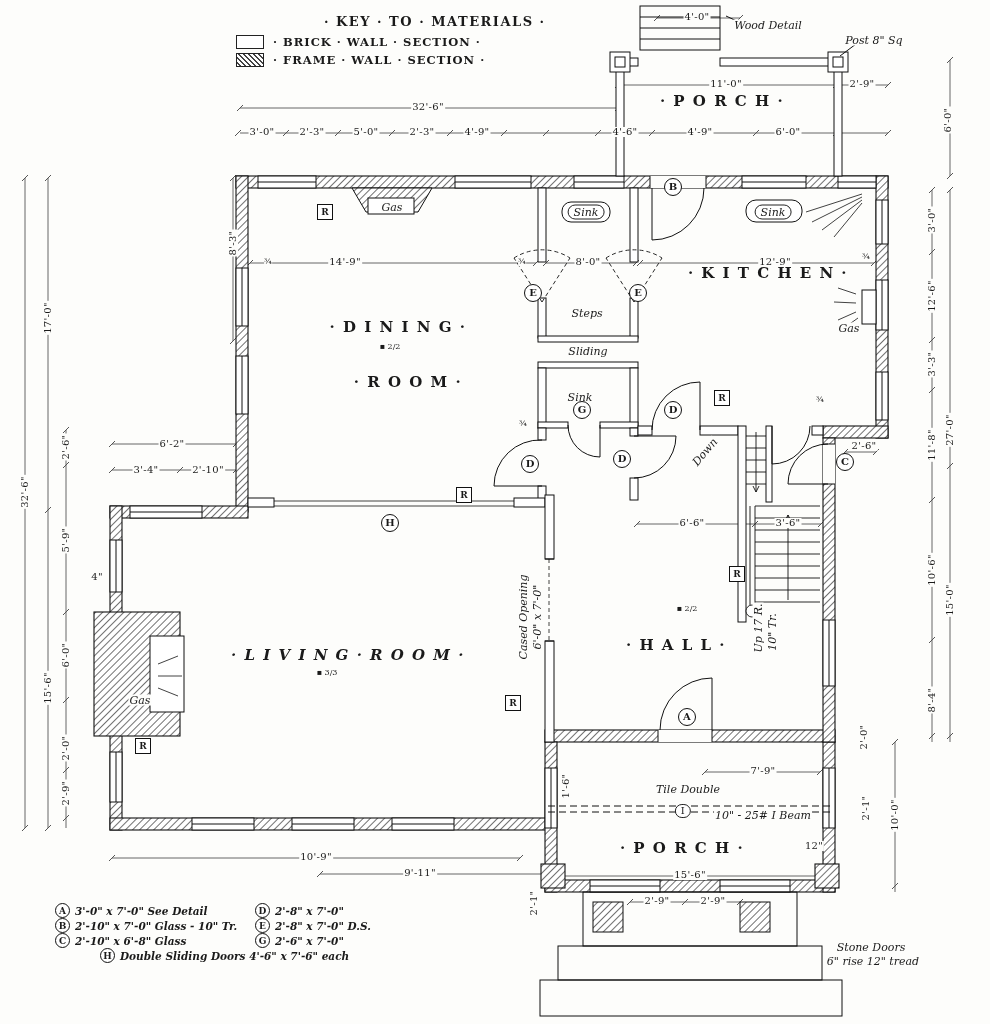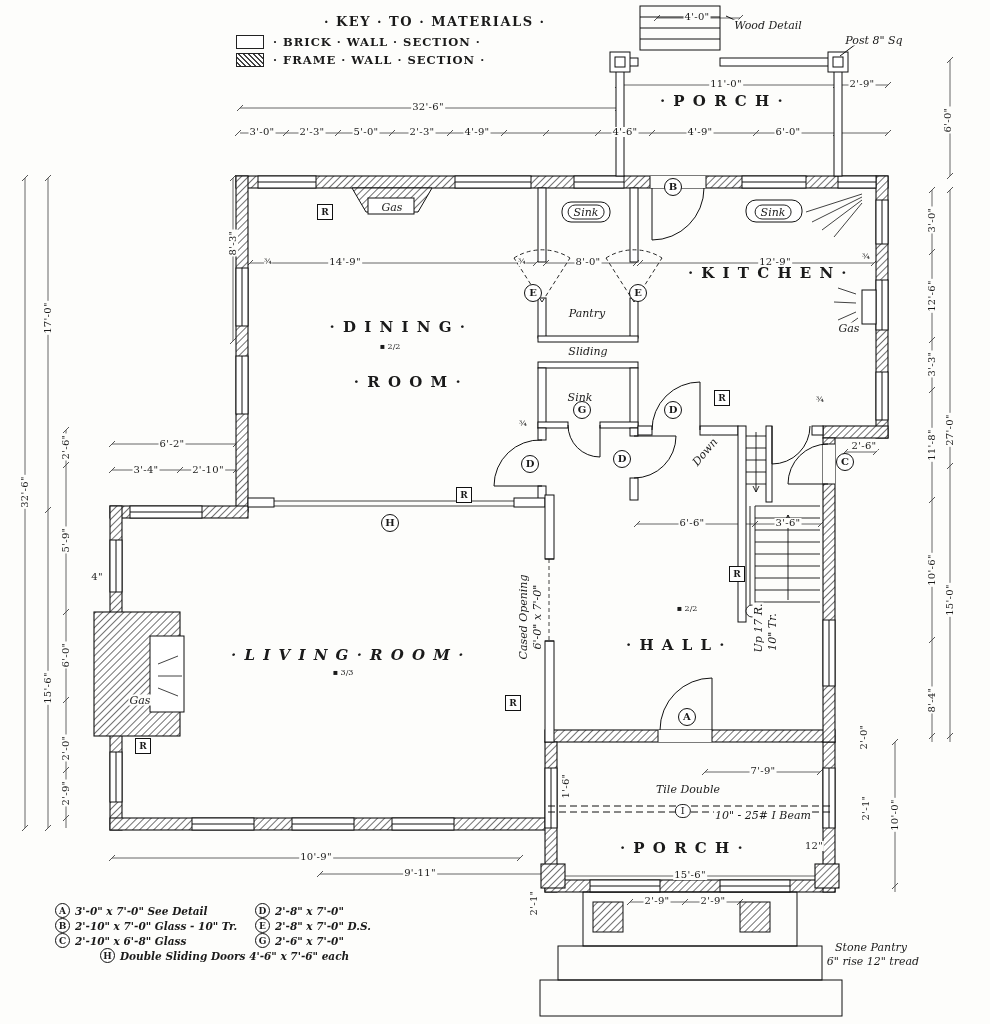--- a/index.html
+++ b/index.html
@@ -326,52 +326,52 @@
       <div class="lbl dim" style="left: 534px; top: 903px; transform: translate(-50%, -50%) rotate(-90deg);">2'-1"</div>
       <div class="lbl dim" style="left: 566px; top: 786px; transform: translate(-50%, -50%) rotate(-90deg);">1'-6"</div>
       <div class="lbl dim" style="left: 814px; top: 846px; transform: translate(-50%, -50%);">12"</div>
       <div class="lbl hand" style="left: 768px; top: 25px; transform: translate(-50%, -50%);">Wood Detail</div>
       <div class="lbl hand" style="left: 874px; top: 40px; transform: translate(-50%, -50%);">Post 8" Sq</div>
       <div class="lbl hand" style="left: 392px; top: 207px; transform: translate(-50%, -50%);">Gas</div>
       <div class="lbl hand box" style="left: 586px; top: 212px; transform: translate(-50%, -50%);">Sink</div>
       <div class="lbl hand box" style="left: 773px; top: 212px; transform: translate(-50%, -50%);">Sink</div>
       <div class="lbl hand" style="left: 849px; top: 328px; transform: translate(-50%, -50%);">Gas</div>
       <div class="lbl hand" style="left: 140px; top: 700px; transform: translate(-50%, -50%);">Gas</div>
-      <div class="lbl hand" style="left: 587px; top: 313px; transform: translate(-50%, -50%);">Pantry</div>
+      <div class="lbl hand" style="left: 587px; top: 313px; transform: translate(-50%, -50%);">Steps</div>
       <div class="lbl hand" style="left: 588px; top: 351px; transform: translate(-50%, -50%);">Sliding</div>
       <div class="lbl hand" style="left: 580px; top: 397px; transform: translate(-50%, -50%);">Sink</div>
       <div class="lbl hand" style="left: 705px; top: 452px; transform: translate(-50%, -50%) rotate(-50deg);">Down</div>
       <div class="lbl hand" style="left: 758px; top: 628px; transform: translate(-50%, -50%) rotate(-90deg);">Up 17 R.</div>
       <div class="lbl hand" style="left: 772px; top: 632px; transform: translate(-50%, -50%) rotate(-90deg);">10" Tr.</div>
       <div class="lbl hand" style="left: 523px; top: 617px; transform: translate(-50%, -50%) rotate(-90deg);">Cased Opening</div>
       <div class="lbl hand" style="left: 537px; top: 617px; transform: translate(-50%, -50%) rotate(-90deg);">6'-0" x 7'-0"</div>
       <div class="lbl hand" style="left: 688px; top: 789px; transform: translate(-50%, -50%);">Tile Double</div>
       <div class="lbl hand" style="left: 763px; top: 815px; transform: translate(-50%, -50%);">10" - 25# I Beam</div>
       <div class="lbl dim box" style="left: 683px; top: 811px; transform: translate(-50%, -50%);">I</div>
-      <div class="lbl hand" style="left: 871px; top: 947px; transform: translate(-50%, -50%);">Stone Pantry</div>
+      <div class="lbl hand" style="left: 871px; top: 947px; transform: translate(-50%, -50%);">Stone Doors</div>
       <div class="lbl hand" style="left: 873px; top: 961px; transform: translate(-50%, -50%);">6" rise 12" tread</div>
       <div class="lbl circle" style="left: 687px; top: 717px; transform: translate(-50%, -50%);">A</div>
       <div class="lbl circle" style="left: 673px; top: 187px; transform: translate(-50%, -50%);">B</div>
       <div class="lbl circle" style="left: 845px; top: 462px; transform: translate(-50%, -50%);">C</div>
       <div class="lbl circle" style="left: 673px; top: 410px; transform: translate(-50%, -50%);">D</div>
       <div class="lbl circle" style="left: 530px; top: 464px; transform: translate(-50%, -50%);">D</div>
       <div class="lbl circle" style="left: 622px; top: 459px; transform: translate(-50%, -50%);">D</div>
       <div class="lbl circle" style="left: 533px; top: 293px; transform: translate(-50%, -50%);">E</div>
       <div class="lbl circle" style="left: 638px; top: 293px; transform: translate(-50%, -50%);">E</div>
       <div class="lbl circle" style="left: 582px; top: 410px; transform: translate(-50%, -50%);">G</div>
       <div class="lbl circle" style="left: 390px; top: 523px; transform: translate(-50%, -50%);">H</div>
       <div class="lbl rbox" style="left: 325px; top: 212px; transform: translate(-50%, -50%);">R</div>
       <div class="lbl rbox" style="left: 722px; top: 398px; transform: translate(-50%, -50%);">R</div>
       <div class="lbl rbox" style="left: 464px; top: 495px; transform: translate(-50%, -50%);">R</div>
       <div class="lbl rbox" style="left: 737px; top: 574px; transform: translate(-50%, -50%);">R</div>
       <div class="lbl rbox" style="left: 513px; top: 703px; transform: translate(-50%, -50%);">R</div>
       <div class="lbl rbox" style="left: 143px; top: 746px; transform: translate(-50%, -50%);">R</div>
       <div class="lbl winmark" style="left: 390px; top: 347px; transform: translate(-50%, -50%);">▪ 2/2</div>
       <div class="lbl winmark" style="left: 687px; top: 609px; transform: translate(-50%, -50%);">▪ 2/2</div>
-      <div class="lbl winmark" style="left: 327px; top: 673px; transform: translate(-50%, -50%); margin-left: 16px;">▪ 3/3</div>
+      <div class="lbl winmark" style="left: 327px; top: 673px; transform: translate(-50%, -50%);">▪ 3/3</div>
       <div class="lbl winmark" style="left: 268px; top: 262px; transform: translate(-50%, -50%);">¾</div>
       <div class="lbl winmark" style="left: 522px; top: 262px; transform: translate(-50%, -50%);">¾</div>
       <div class="lbl winmark" style="left: 523px; top: 424px; transform: translate(-50%, -50%);">¾</div>
       <div class="lbl winmark" style="left: 820px; top: 400px; transform: translate(-50%, -50%);">¾</div>
       <div class="lbl winmark" style="left: 866px; top: 257px; transform: translate(-50%, -50%);">¾</div>
     </div>
 
 </div>
 
 </body></html>

